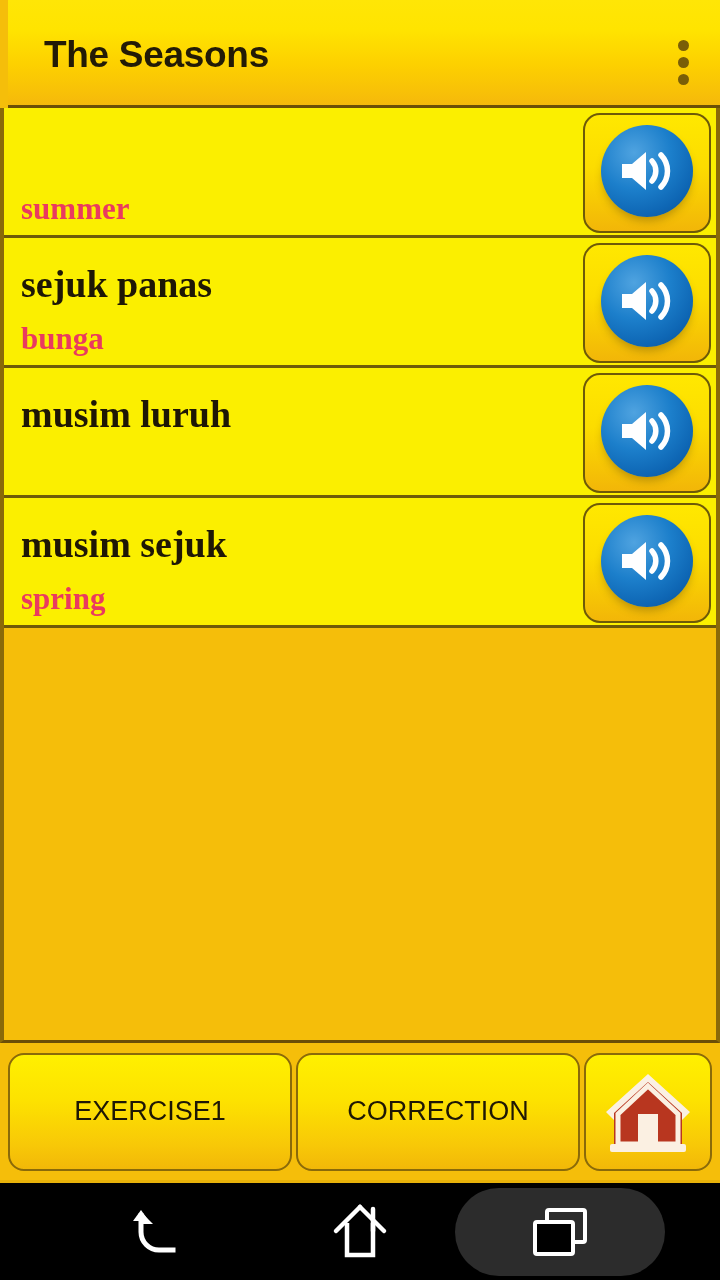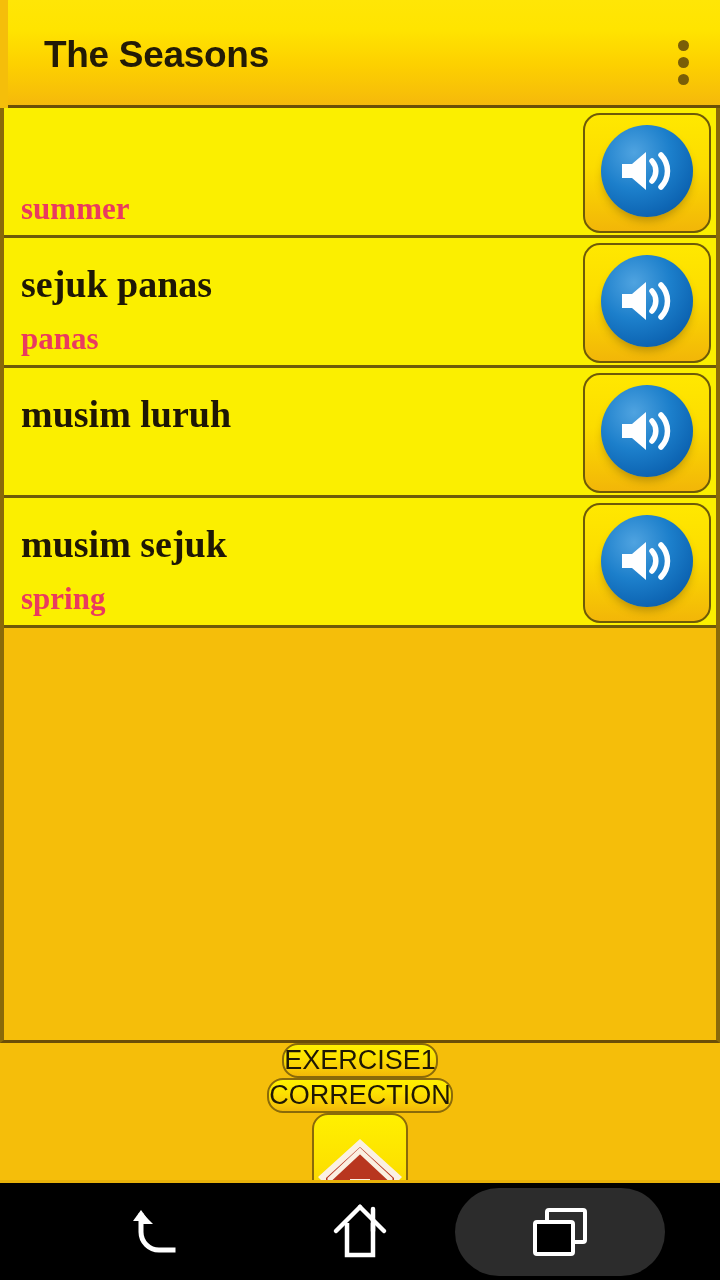--- a/index.html
+++ b/index.html
@@ -158,21 +158,20 @@
     position: absolute;
     left: 0;
     top: 1043px;
     width: 720px;
     height: 137px;
     background: #F5BE0A;
     display: flex;
     align-items: center;
     padding: 0 6px;
     box-sizing: border-box;
-    flex-direction: column;
   }
   .nav-btn {
     flex: 1 1 0;
     height: 118px;
     margin: 0 2px;
     border-radius: 16px;
     border: 2px solid #8A6A09;
     background: linear-gradient(to bottom,
         #FFF000 0%,
         #FDE200 40%,
@@ -251,21 +250,21 @@
             <path d="M36 14 a15 15 0 0 1 0 20" stroke="#FFFFFF" stroke-width="5.5" fill="none" stroke-linecap="round"></path>
             <path d="M45 8 a23 23 0 0 1 0 32" stroke="#FFFFFF" stroke-width="5.5" fill="none" stroke-linecap="round"></path>
           </svg>
         </div>
       </div>
     </div>
 
     <div class="row">
       <div class="row-texts">
         <div class="term">sejuk panas</div>
-        <div class="translation">panas</div>
+        <div class="translation">bunga</div>
       </div>
       <div class="speaker-btn">
         <div class="speaker-circle">
           <svg width="62" height="48" viewBox="0 0 62 48">
             <path d="M6 17 h10 L30 5 v38 L16 31 H6 Z" fill="#FFFFFF"></path>
             <path d="M36 14 a15 15 0 0 1 0 20" stroke="#FFFFFF" stroke-width="5.5" fill="none" stroke-linecap="round"></path>
             <path d="M45 8 a23 23 0 0 1 0 32" stroke="#FFFFFF" stroke-width="5.5" fill="none" stroke-linecap="round"></path>
           </svg>
         </div>
       </div>

